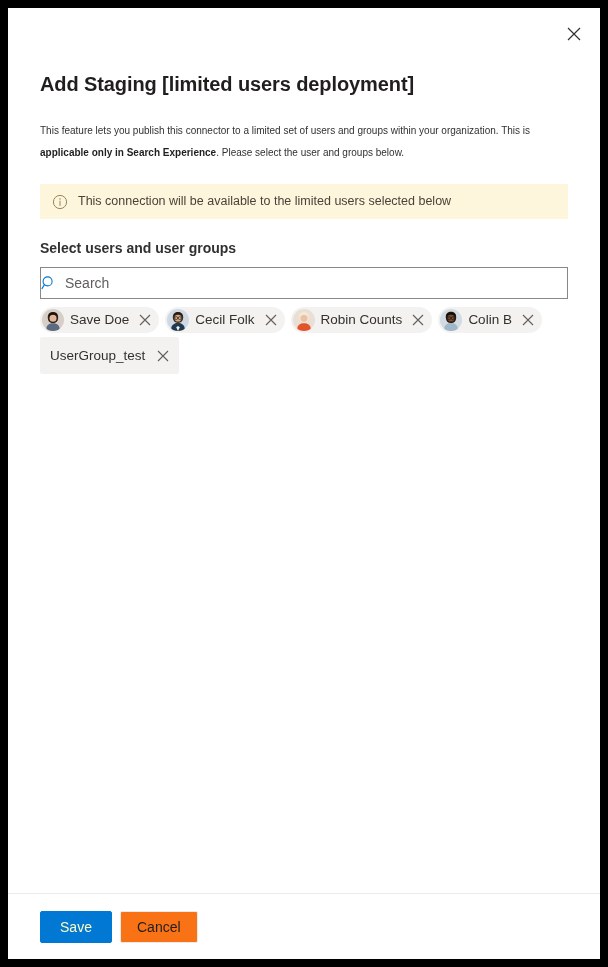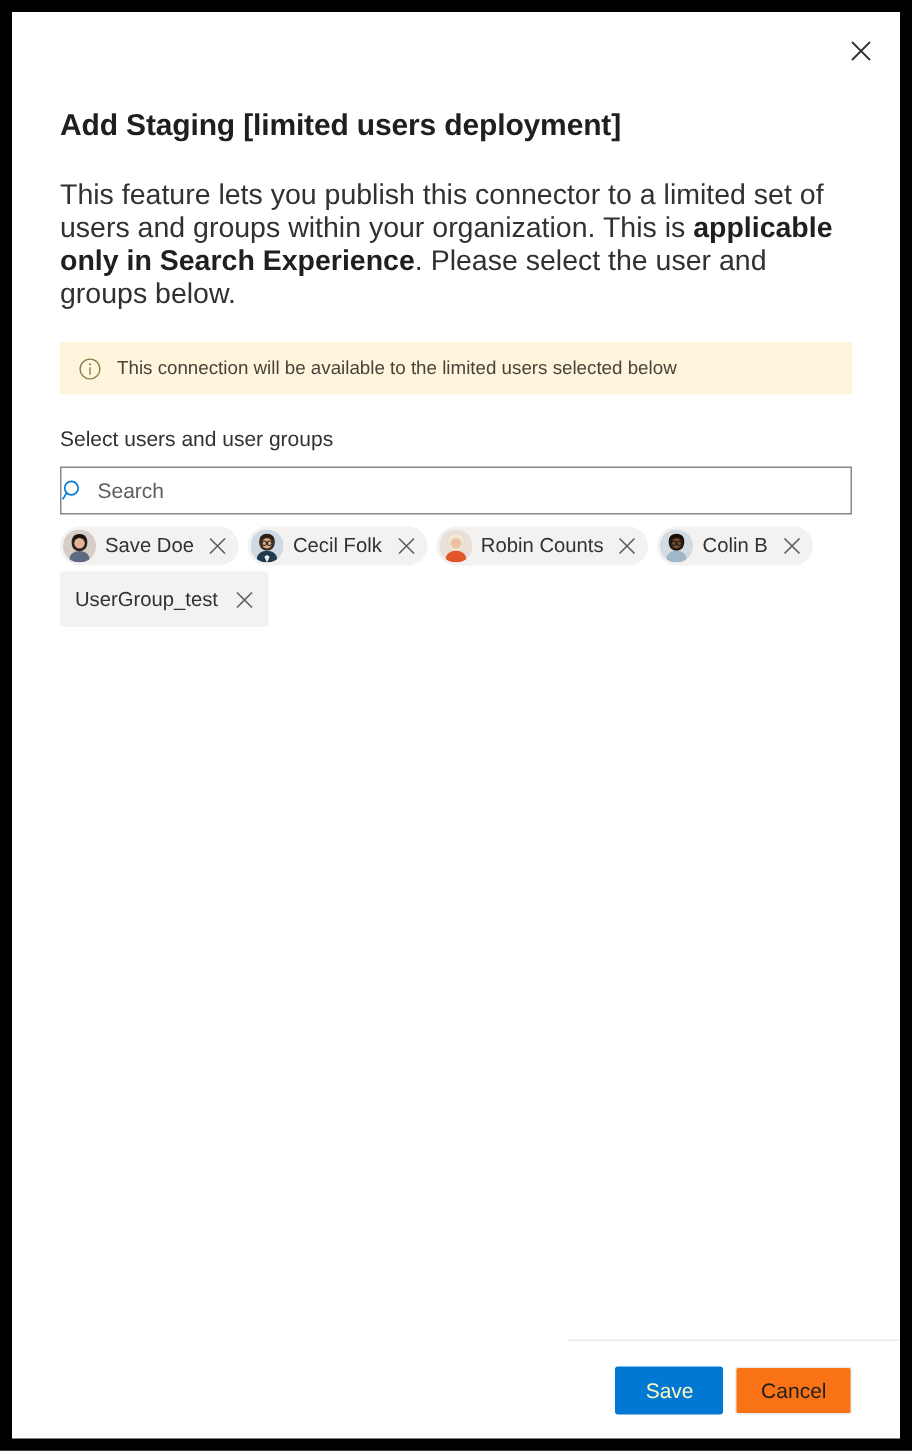--- a/index.html
+++ b/index.html
@@ -14,21 +14,20 @@
 
   #panel {
     position: absolute;
     left: 8px;
     top: 8px;
     width: 592px;
     height: 951px;
     background: #ffffff;
     display: flex;
     flex-direction: column;
-    align-items: flex-end;
   }
 
   
   .close-row {
     height: 44px;
     position: relative;
     flex: 0 0 auto;
   }
   .close-btn {
     position: absolute;
@@ -58,21 +57,21 @@
     font-weight: bold;
     color: #201f1e;
     letter-spacing: -0.1px;
     margin-top: 18px;
     margin-bottom: 0;
     line-height: 28px;
   }
 
   .panel-desc {
     margin-top: 22px;
-    font-size: 19px;
+    font-size: 10px;
     line-height: 22px;
     color: #323130;
     max-width: 530px;
   }
   .panel-desc b { font-weight: bold; color: #201f1e; }
 
   
   .info-bar {
     margin-top: 20px;
     background: #fdf6dd;
@@ -92,21 +91,21 @@
   .info-text {
     font-size: 12.5px;
     color: #4a4238;
     line-height: 17px;
   }
 
   
   .field-label {
     margin-top: 19px;
     font-size: 14px;
-    font-weight: normal;
+    font-weight: bold;
     color: #323130;
     line-height: 20px;
   }
 
   
   .search-box {
     margin-top: 9px;
     height: 32px;
     border: 1px solid #8a8886;
     background: #ffffff;

